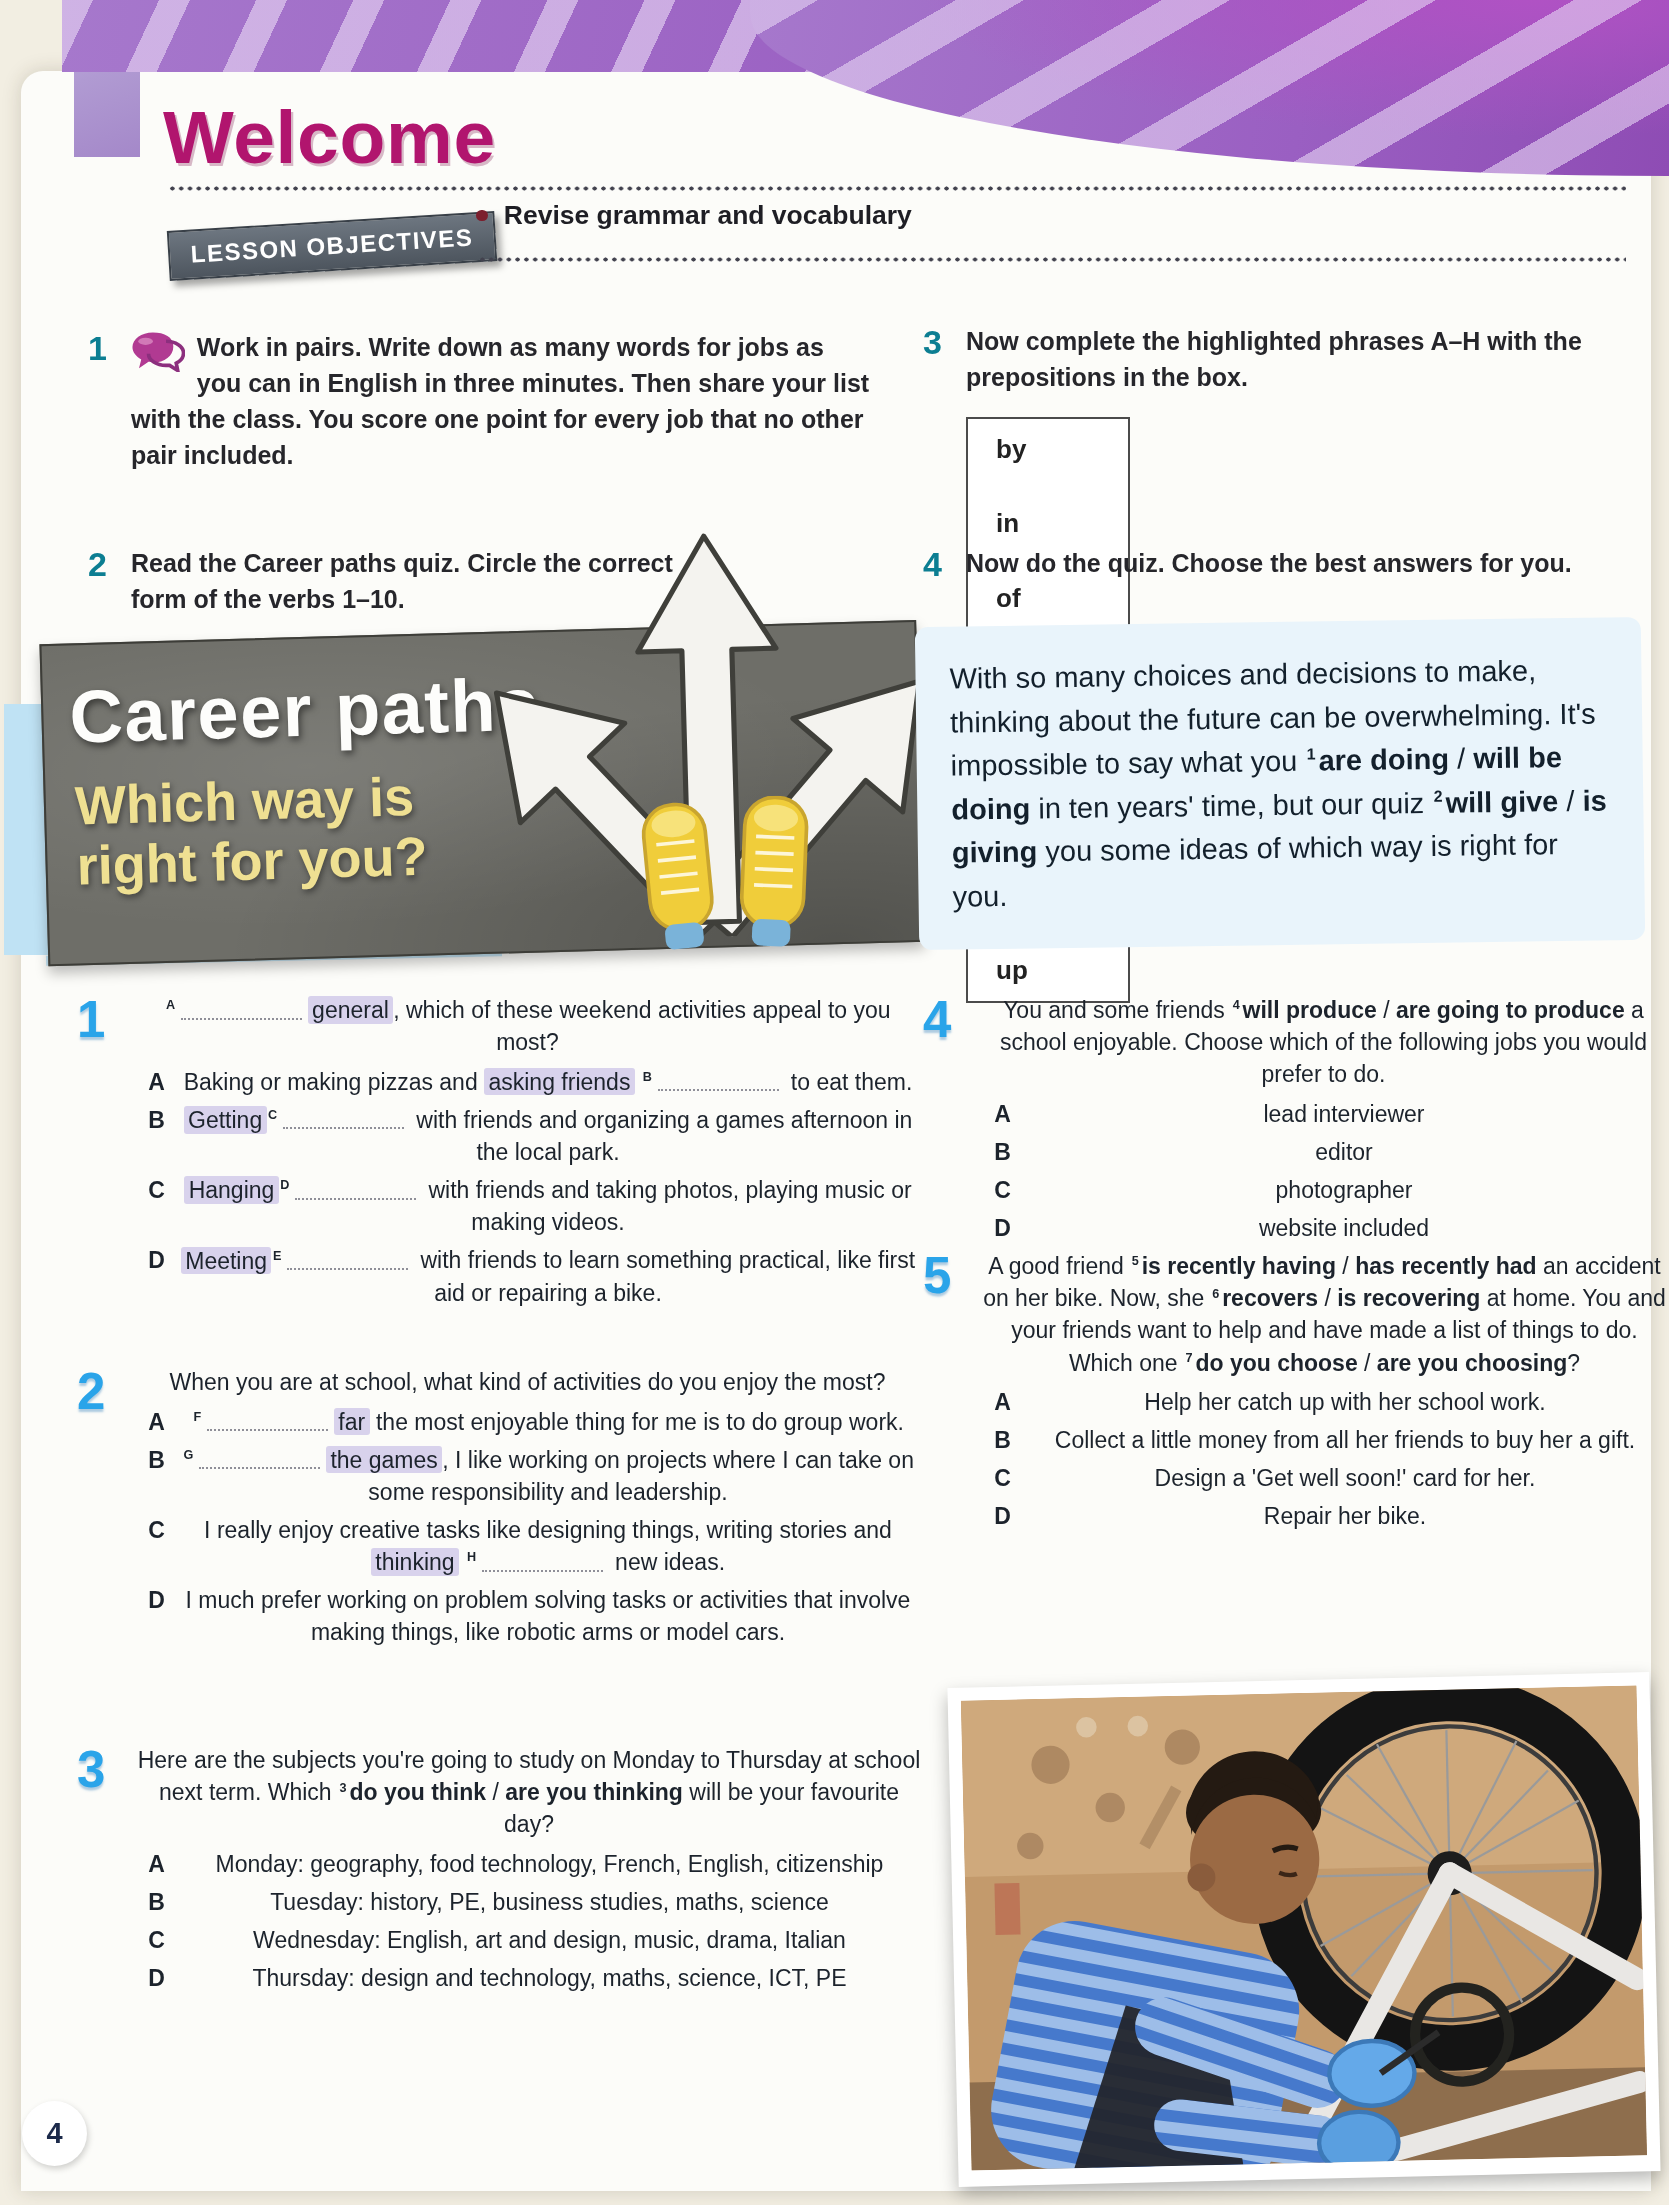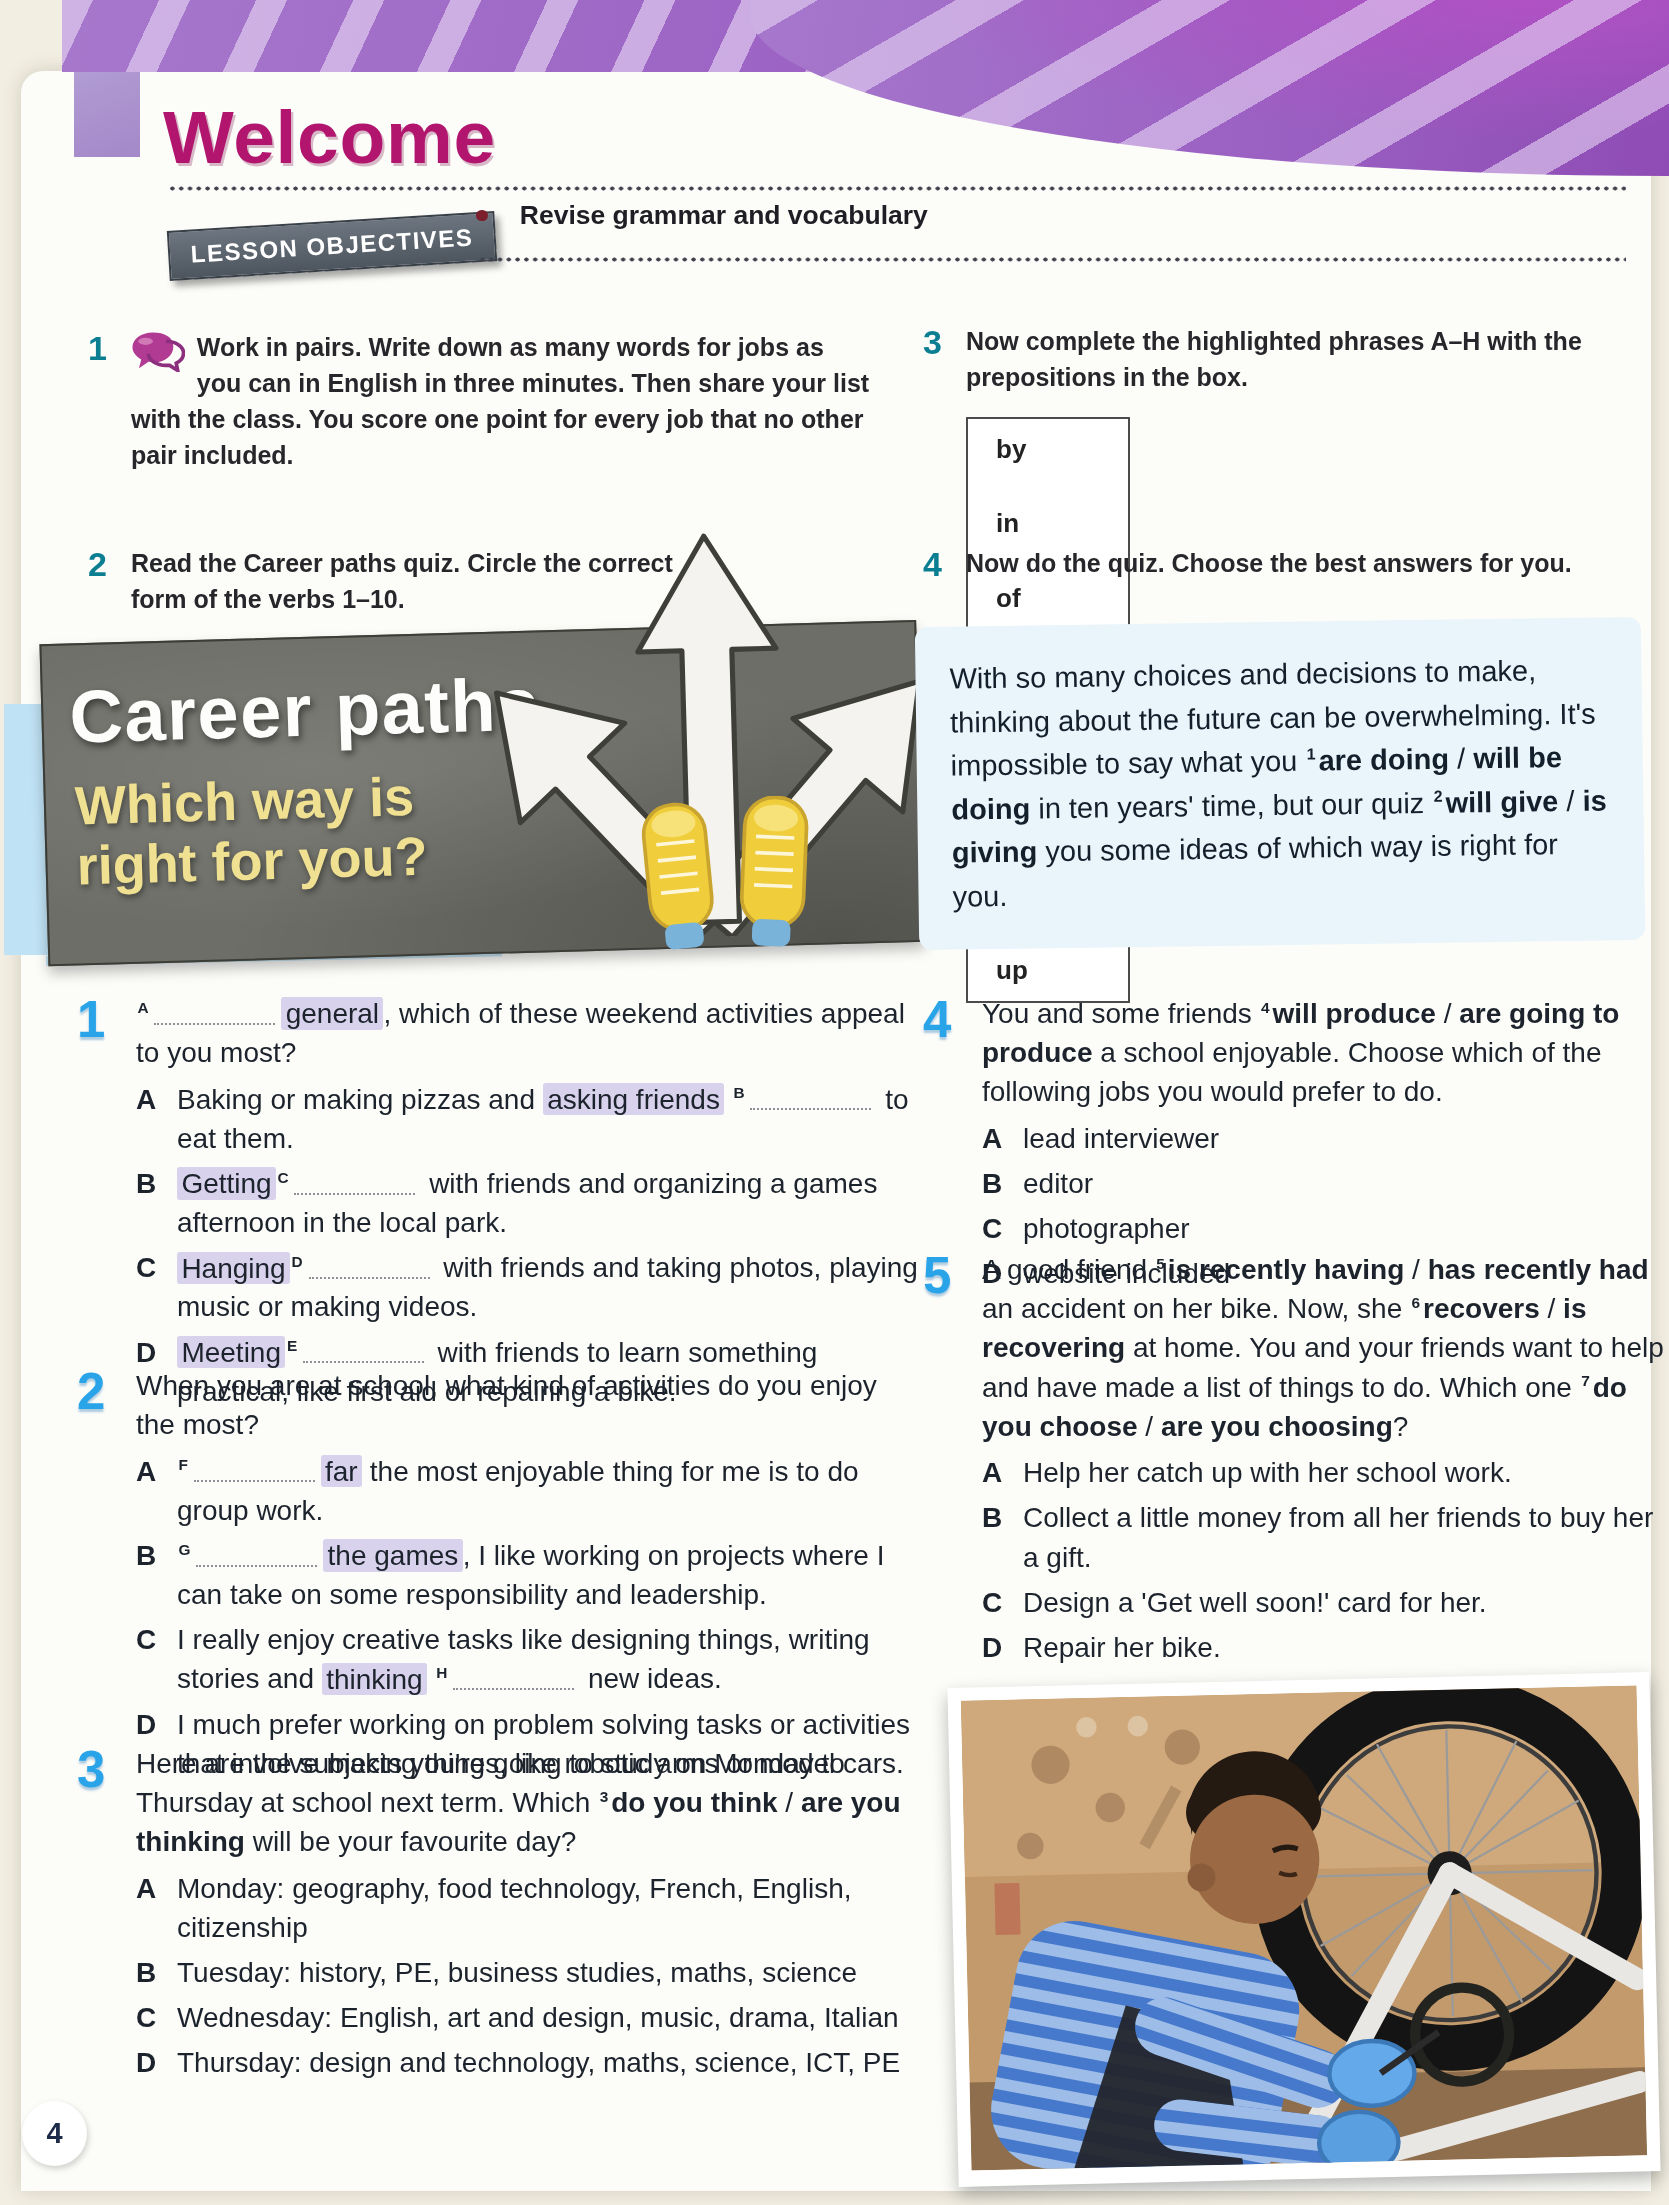--- a/index.html
+++ b/index.html
@@ -27,21 +27,21 @@
   .content{position:absolute;z-index:5;}
 
   
   .welcome{left:163px;top:94px;font-size:75px;font-weight:800;letter-spacing:0.7px;color:#b1156e;
         text-shadow:2.2px 2.9px 0 rgba(120,8,70,.28), -0.7px -0.7px 0 rgba(255,255,255,.6);}
   .dots{height:7.4px;background-image:radial-gradient(circle,#42424e 1.9px,transparent 2.4px);
         background-size:8.8px 7.4px;background-repeat:repeat-x;}
   .badge{left:168px;top:221px;transform:rotate(-3.5deg);background:linear-gradient(#6d7680,#4d555e);
         border:2.2px solid #394048;color:#fff;font-size:24px;font-weight:800;letter-spacing:1.5px;
         padding:8.8px 20.6px;box-shadow:4.4px 5.9px 7.4px rgba(0,0,0,.35);}
-  .objective-row{left:476px;top:200px;display:flex;align-items:center;gap:32px;}
+  .objective-row{left:476px;top:200px;display:flex;align-items:center;gap:16px;}
   .bullet{width:11.8px;height:11.8px;border-radius:50%;background:#7c1f2d;flex:none;}
   .objective-text{font-size:26.5px;font-weight:700;color:#1e1e24;}
 
   
   .ex{display:flex;align-items:flex-start;}
   .exnum{width:43px;flex:none;font-size:34px;font-weight:800;color:#0c7e92;line-height:1.15;}
   .extext{font-size:25px;font-weight:700;color:#26262b;line-height:1.44;}
   .speech{float:left;margin:1.5px 11.8px 0 0;}
   .prepbox{margin-top:22px;border:2.2px solid #4b4b4b;background:#fff;display:flex;gap:37px;
         width:max-content;padding:11.8px 28px;font-size:26px;font-weight:600;color:#222;flex-direction:column;}
@@ -66,21 +66,21 @@
   
   .intro{left:917px;top:622px;width:726px;min-height:272px;background:#e9f4fb;border-radius:13.2px;
         padding:31px 34px;box-sizing:border-box;font-size:29px;line-height:1.5;color:#13202c;font-weight:500;
         transform:rotate(-0.8deg);}
   .intro b{font-weight:800;}
 
   
   .q{display:flex;align-items:flex-start;}
   .qnum{width:59px;flex:none;font-size:51px;font-weight:900;color:#2aa4e9;line-height:1;
         text-shadow:0 2.9px 2.2px rgba(23,109,177,.35);}
-  .qbody{font-size:28px;color:#1c232c;line-height:1.4;font-weight:500;}
+  .qbody{font-size:23px;color:#1c232c;line-height:1.4;font-weight:500;text-align:center;}
   .stem{margin:0 0 7.4px 0;}
   .opt{display:flex;margin-top:5.9px;}
   .optletter{width:41px;flex:none;font-weight:800;}
   .opttext{flex:1;}
   .qbody b,.stem b{font-weight:800;}
   sup{font-size:0.55em;font-weight:800;vertical-align:super;margin:0 2.9px 0 1.5px;}
   .hl{background:#d8d2ec;border-radius:2.9px;padding:0.7px 4.4px;}
   .blank{display:inline-block;width:121px;height:0.85em;border-bottom:2.2px dotted #8f8f98;margin:0 5.9px -1.5px 2.9px;}
 
   

